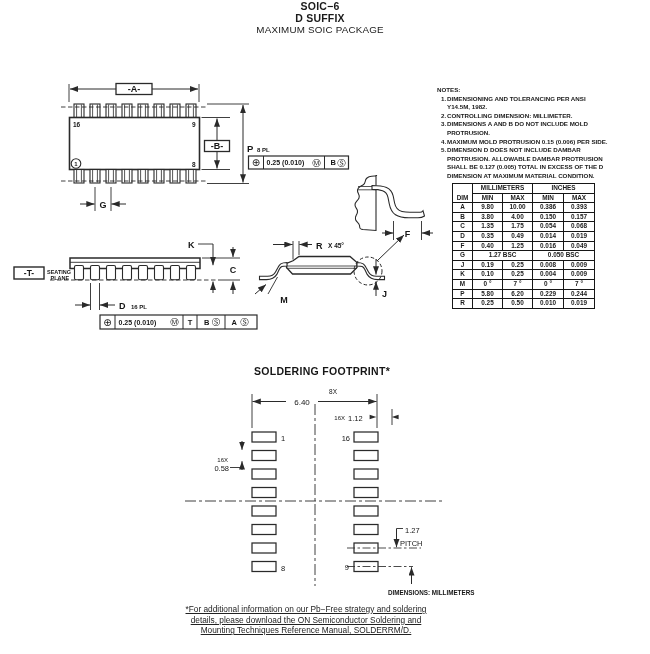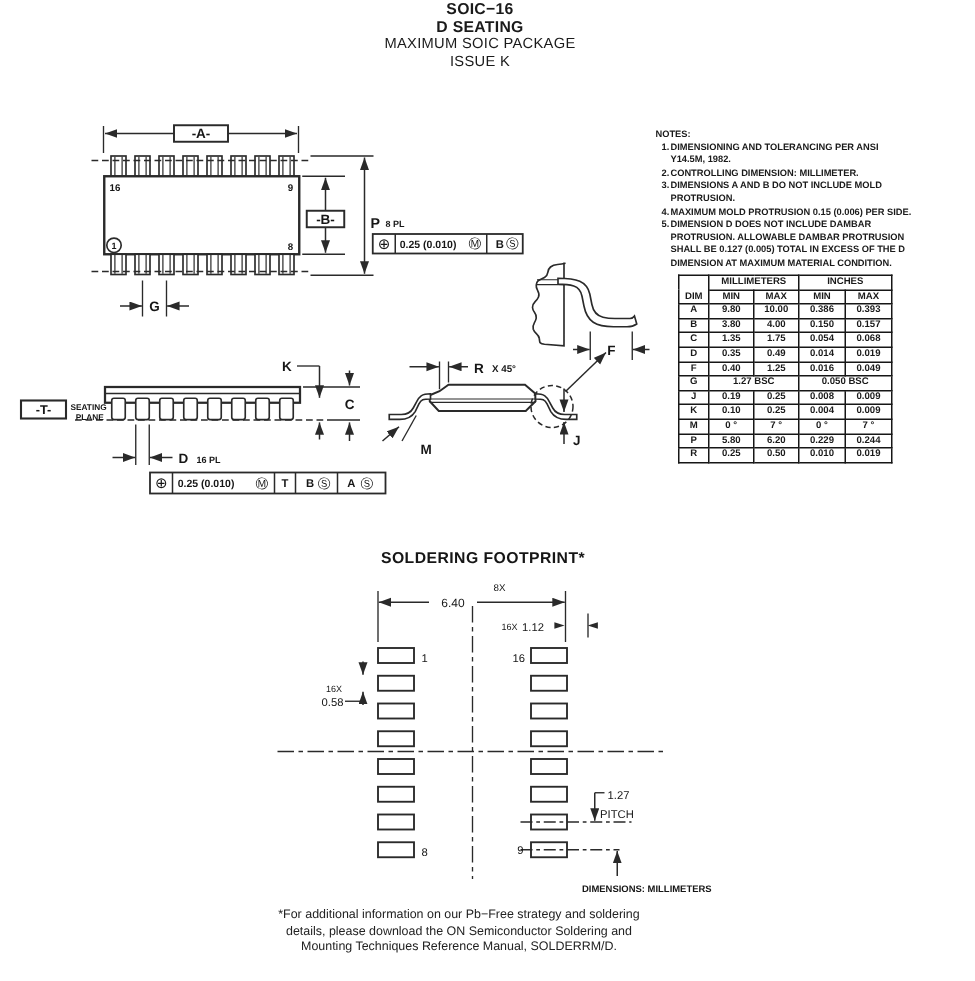--- a/index.html
+++ b/index.html
@@ -17,33 +17,32 @@
   .note-text{white-space:pre-line;width:188px;}
   
   #dim-table-wrap{left:452px;top:183px;}
   table.dims{border-collapse:collapse;table-layout:fixed;}
   table.dims td,table.dims th{border:1px solid #161616;font-size:6.4px;font-weight:bold;
      text-align:center;padding:0;height:8.6px;line-height:8.6px;white-space:nowrap;}
   table.dims{border:1.6px solid #161616;}
   td.group-sep{border-left:1.6px solid #161616;}
   
   #footer-note{left:0;top:604px;width:612px;text-align:center;font-size:8.3px;
-     line-height:10.6px;white-space:pre-line;color:#222;}
+     line-height:10.6px;white-space:pre-line;color:#222;text-decoration:underline;}
   svg text{fill:#161616;}
   .ln{stroke:#2a2a2a;fill:none;}
   .fw{fill:#fff;stroke:#2a2a2a;}
 </style>
 </head>
 <body>
 
 <div id="title-block" class="abs">
-  <div class="t-bold">SOIC−16</div>
-  <div class="t-bold">D SEATING</div>
+  <div class="t-bold">SOIC−6</div>
+  <div class="t-bold">D SUFFIX</div>
   <div class="t-reg">MAXIMUM SOIC PACKAGE</div>
-  <div class="t-reg">ISSUE K</div>
 </div>
 
 <div id="notes" class="abs">
   <div>NOTES:</div>
   <div class="note-row">
     <span class="note-num">1.</span>
     <span class="note-text">DIMENSIONING AND TOLERANCING PER ANSI
 Y14.5M, 1982.</span>
   </div>
   <div class="note-row">

